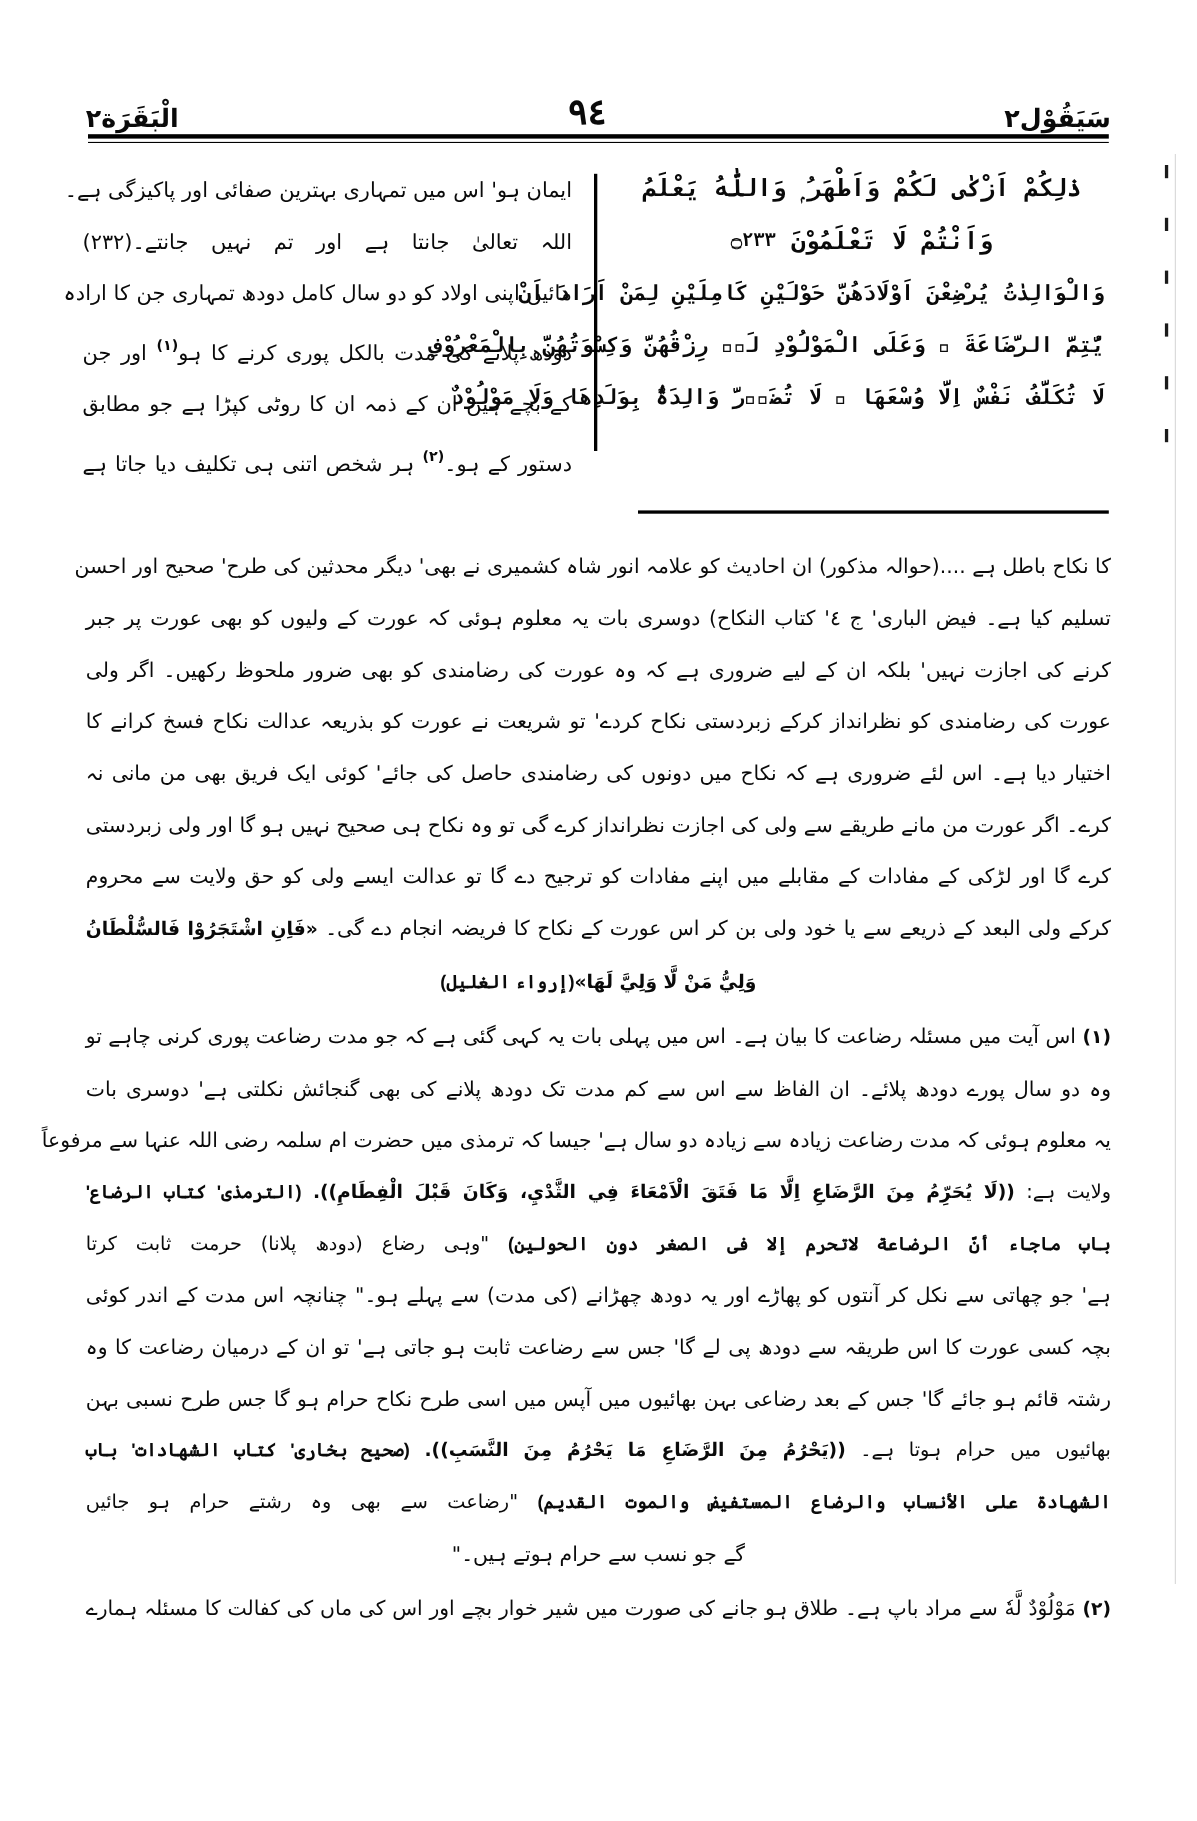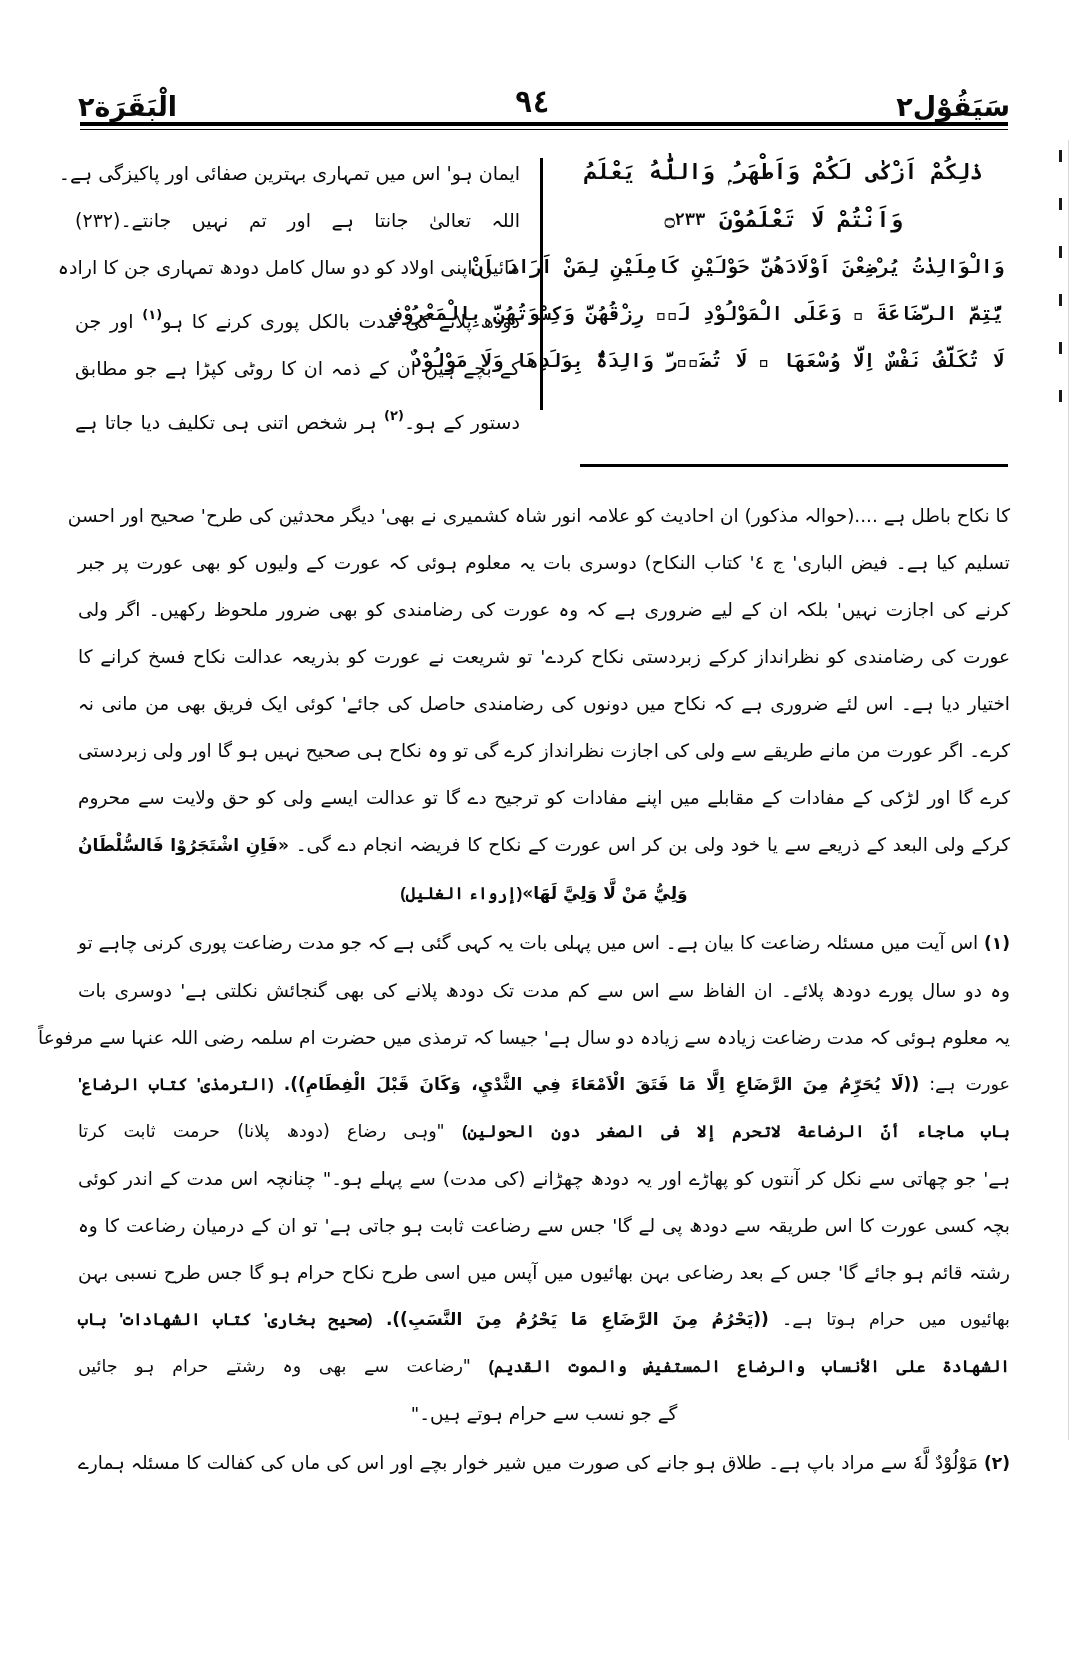--- a/index.html
+++ b/index.html
@@ -30,30 +30,30 @@
     left: 78px;
     right: 78px;
     height: 56px;
     display: flex;
     align-items: flex-end;
     justify-content: space-between;
     direction: rtl;
   }
   .hdr-side {
     font-family: "DejaVu Sans", sans-serif;
-    font-size: 27px;
+    font-size: 23px;
     font-weight: 700;
     line-height: 1;
     letter-spacing: -0.5px;
     white-space: nowrap;
   }
   .hdr-left  { transform: translateY(2px); }
   .hdr-right { transform: translateY(2px); }
   .hdr-page-number {
-    font-family: Liberation Mono, monospace;
+    font-family: Liberation Sans, sans-serif;
     font-size: 30px;
     font-weight: 700;
     line-height: 1;
     transform: translate(-4px, 1px);
   }
 
   .rule-top {
     position: absolute;
     top: 122px;
     left: 80px;
@@ -271,21 +271,21 @@
     </div>
 
     <div class="para fn-block">
       <div class="body-line">
         <span class="fn-marker">(١)</span>
         <span>اس آیت میں مسئلہ رضاعت کا بیان ہے۔ اس میں پہلی بات یہ کہی گئی ہے کہ جو مدت رضاعت پوری کرنی چاہے تو</span>
       </div>
       <div class="body-line">وہ دو سال پورے دودھ پلائے۔ ان الفاظ سے اس سے کم مدت تک دودھ پلانے کی بھی گنجائش نکلتی ہے' دوسری بات</div>
       <div class="body-line">یہ معلوم ہوئی کہ مدت رضاعت زیادہ سے زیادہ دو سال ہے' جیسا کہ ترمذی میں حضرت ام سلمہ رضی اللہ عنہا سے مرفوعاً</div>
       <div class="body-line smaller">
-        <span>عورت ہے:</span>
+        <span>ولایت ہے:</span>
         <span class="arabic-quote">((لَا يُحَرِّمُ مِنَ الرَّضَاعِ اِلَّا مَا فَتَقَ الْاَمْعَاءَ فِي الثَّدْيِ، وَكَانَ قَبْلَ الْفِطَامِ)).</span>
         <span class="src-cite">(الترمذی' کتاب الرضاع'</span>
       </div>
       <div class="body-line smaller">
         <span class="src-cite">باب ماجاء أنّ الرضاعة لاتحرم إلا فى الصغر دون الحولين)</span>
         <span>"وہی رضاع (دودھ پلانا) حرمت ثابت کرتا</span>
       </div>
       <div class="body-line">ہے' جو چھاتی سے نکل کر آنتوں کو پھاڑے اور یہ دودھ چھڑانے (کی مدت) سے پہلے ہو۔" چنانچہ اس مدت کے اندر کوئی</div>
       <div class="body-line">بچہ کسی عورت کا اس طریقہ سے دودھ پی لے گا' جس سے رضاعت ثابت ہو جاتی ہے' تو ان کے درمیان رضاعت کا وہ</div>
       <div class="body-line">رشتہ قائم ہو جائے گا' جس کے بعد رضاعی بہن بھائیوں میں آپس میں اسی طرح نکاح حرام ہو گا جس طرح نسبی بہن</div>

